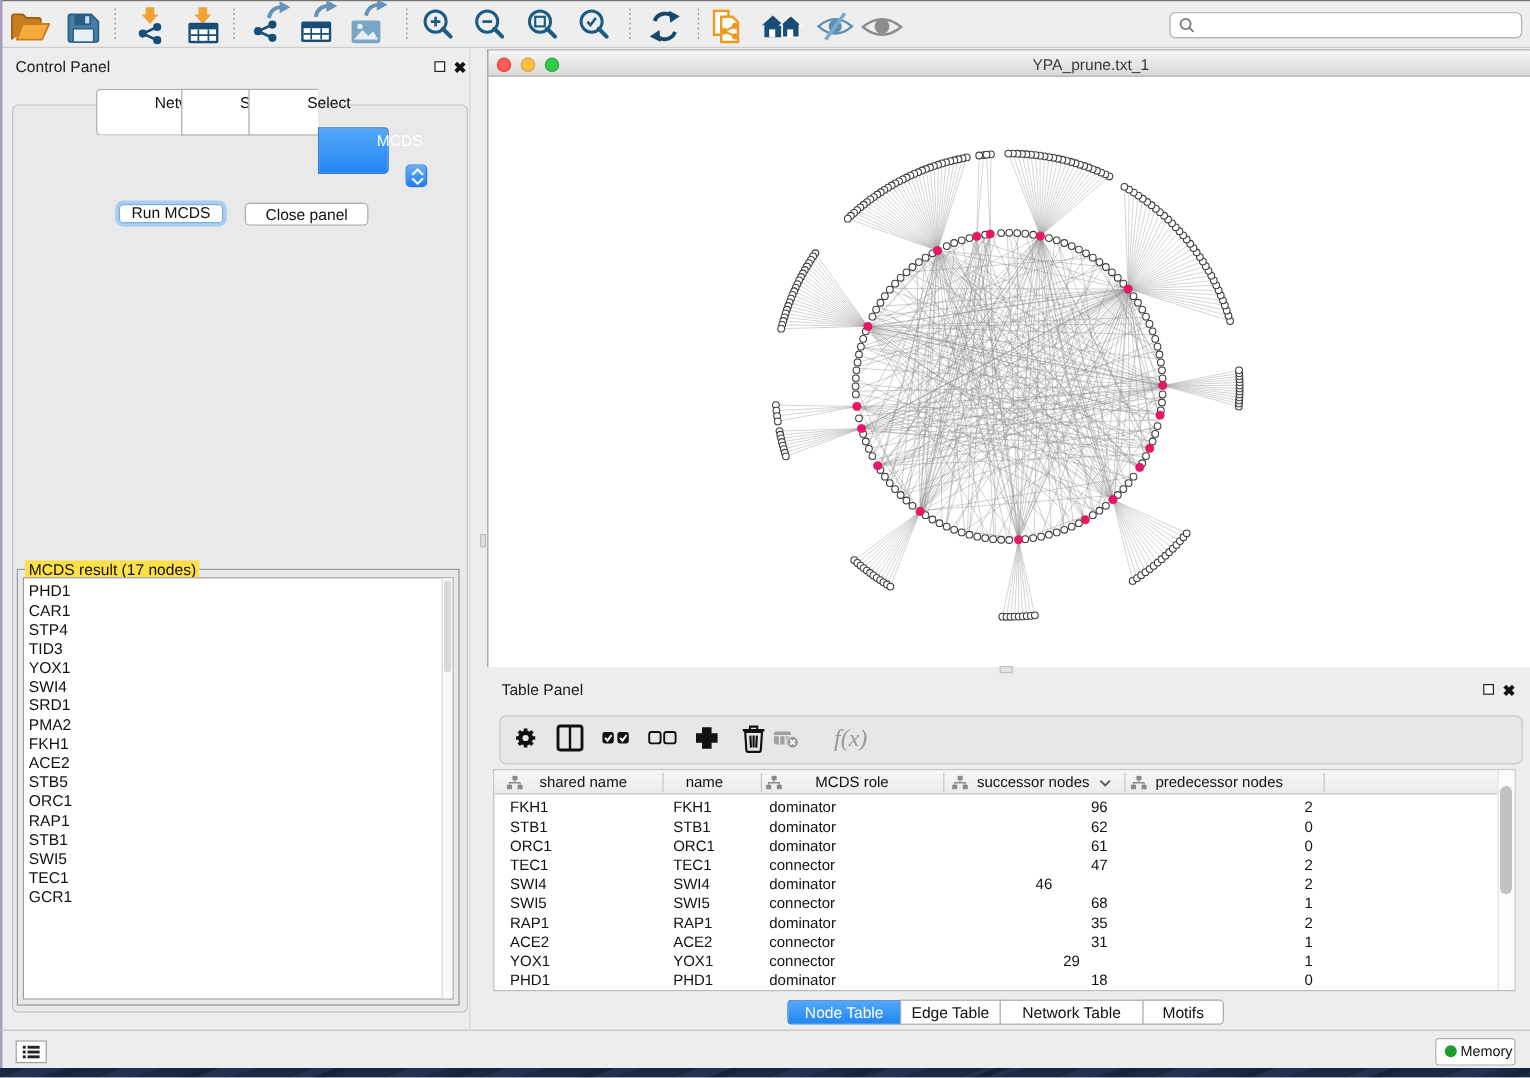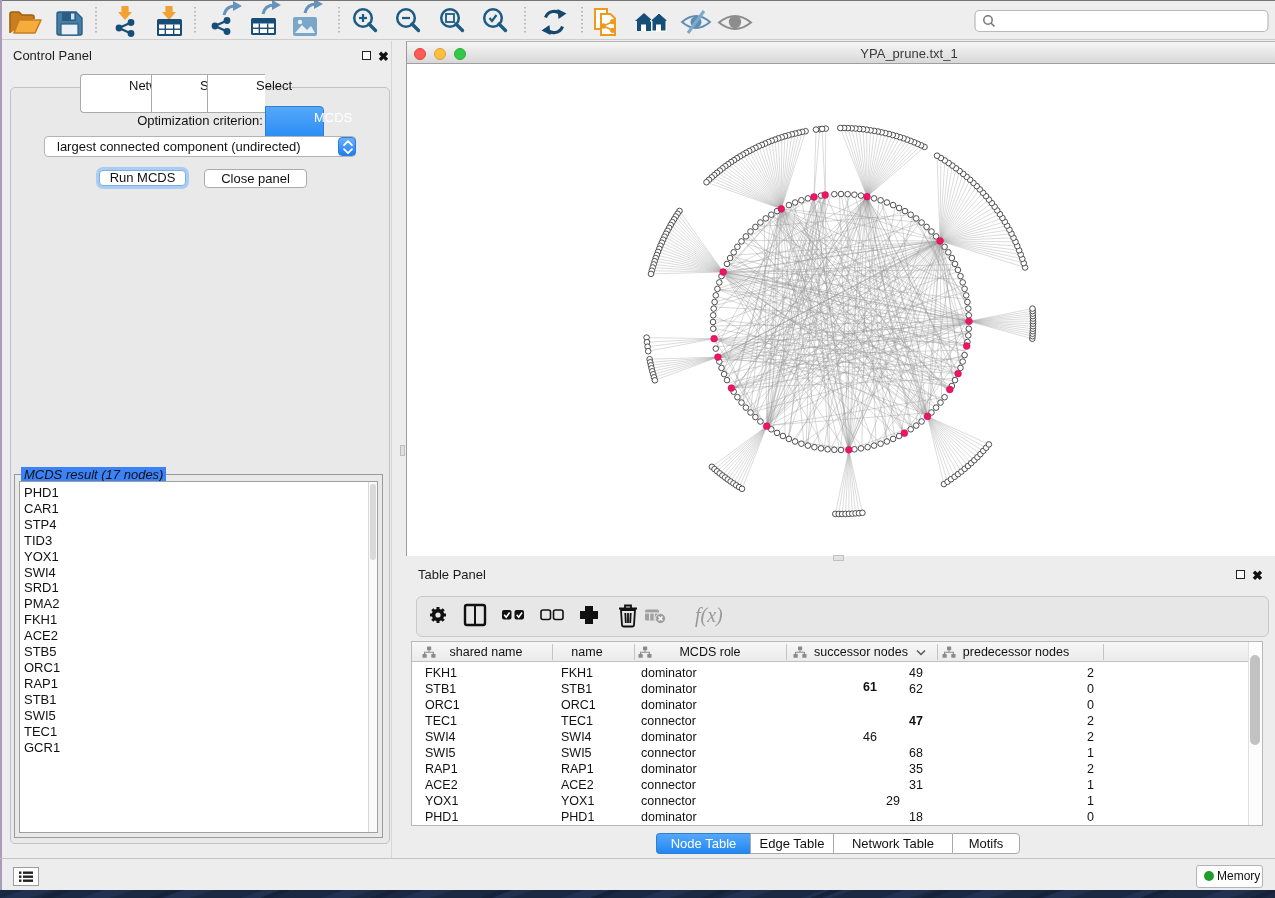--- a/index.html
+++ b/index.html
@@ -27,21 +27,21 @@
 .tab.sel { background:linear-gradient(#55a8fa,#2286f2); color:#fff; border-color:#2e7fd4;margin-top:32px; }
 
 #optlabel { left:10px; top:113px; width:380px; text-align:center; font-size:13px; color:#111; }
 #dropdown { left:44px; top:136px; width:312px; height:21px; background:#fff; border:1px solid #b4b4b4; border-radius:4px; font-size:13px; color:#111; line-height:19px; padding-left:12px; }
 #dropbtn { left:338px; top:137px; width:18px; height:19px; border-radius:4px; background:linear-gradient(#6cb1fb,#1e7ef5); border:1px solid #2c7de0; }
 .btn { position:absolute; height:22px; background:#fff; border:1px solid #ababab; border-radius:4px; font-size:13px; color:#111; text-align:center; line-height:20px; }
 #runbtn { left:99px; top:170px; width:87px; height:16px; line-height:14px; box-shadow:0 0 0 3px #aacdf3; border-color:#7fafdf; }
 #closebtn { left:204px; top:169px; width:103px; height:19px; line-height:17px; }
 
 #fieldset { left:14px; top:474px; width:369px; height:364px; border:1px solid #9a9a9a; }
-#fieldlabel { left:21px; top:467px; background:#3b82f6; padding:0 3px; font-size:13px; color:#111;font-style:italic; }
+#fieldlabel { left:21px; top:467px; background:#fde047; padding:0 3px; font-size:13px; color:#111; }
 #listbox { left:19px; top:481px; width:359px; height:352px; background:#fff; border:1px solid #9f9f9f; font-size:13px; color:#111; padding:3px 0 0 4px; line-height:15.9px; }
 #listscroll { left:368px; top:482px; width:9px; height:350px; background:#fafafa; border-left:1px solid #d8d8d8; }
 #listthumb { left:370px; top:484px; width:6px; height:76px; background:#d9d9d9; border-radius:3px; }
 
 
 #statussep { left:0; top:858px; width:1275px; height:1px; background:#c3c3c3; }
 #statusbtn { left:13px; top:867px; width:26px; height:19px; background:#fdfdfd; border:1px solid #9d9d9d; }
 
 
 #vsplit { left:400px; top:445px; width:5px; height:11px; background:#e0e0e0; border:1px solid #bdbdbd; }
@@ -213,22 +213,20 @@
   <div class="abs" id="cp-title">Control Panel</div>
   <div class="abs winbtn-sq" style="left:362px;top:51px;"></div>
   <div class="abs winbtn-x" style="left:378px;top:51px;">✖</div>
 
   <div class="abs" id="cp-content"></div>
   <div class="abs tab first" style="left:80px;top:74px;width:71px;">Network</div>
   <div class="abs tab" style="left:151px;top:74px;width:56px;">Style</div>
   <div class="abs tab" style="left:207px;top:74px;width:58px;">Select</div>
   <div class="abs tab last sel" style="left:265px;top:74px;width:59px;">MCDS</div>
 
-  <div class="abs" id="optlabel">Optimization criterion:</div>
-  <div class="abs" id="dropdown">largest connected component (undirected)</div>
   <div class="abs" id="dropbtn"><svg width="18" height="19" viewBox="0 0 18 19">
         <path d="M5 7.2l4-4 4 4" stroke="#fff" stroke-width="1.8" fill="none" stroke-linecap="round" stroke-linejoin="round"></path>
         <path d="M5 11.2l4 4 4-4" stroke="#fff" stroke-width="1.8" fill="none" stroke-linecap="round" stroke-linejoin="round"></path>
       </svg></div>
   <div class="btn" id="runbtn">Run MCDS</div>
   <div class="btn" id="closebtn">Close panel</div>
 
   <div class="abs" id="fieldset"></div>
   <div class="abs" id="fieldlabel">MCDS result (17 nodes)</div>
   <div class="abs" id="listbox">PHD1<br>CAR1<br>STP4<br>TID3<br>YOX1<br>SWI4<br>SRD1<br>PMA2<br>FKH1<br>ACE2<br>STB5<br>ORC1<br>RAP1<br>STB1<br>SWI5<br>TEC1<br>GCR1</div>
@@ -642,36 +640,36 @@
         <div class="hlab" style="left:223px;width:150px;text-align:center;">MCDS role</div>
         <div class="hlab" style="left:374px;width:150px;text-align:center;">successor nodes</div>
         <div class="hlab" style="left:529px;width:150px;text-align:center;">predecessor nodes</div>
         <svg width="10" height="7" viewBox="0 0 10 7" style="position:absolute;left:504px;top:7px">
           <path d="M1 1.5 L5 5.5 L9 1.5" stroke="#555" stroke-width="1.5" fill="none"></path>
         </svg>
       </div>
       <div class="row" style="left:13px;top:23px;">FKH1</div>
       <div class="row" style="left:149px;top:23px;">FKH1</div>
       <div class="row" style="left:229px;top:23px;">dominator</div>
-      <div class="row" style="left:451px;top:23px;width:60px;text-align:right;">49</div>
+      <div class="row" style="left:451px;top:23px;width:60px;text-align:right;">96</div>
       <div class="row" style="left:622px;top:23px;width:60px;text-align:right;">2</div>
       <div class="row" style="left:13px;top:39px;">STB1</div>
       <div class="row" style="left:149px;top:39px;">STB1</div>
       <div class="row" style="left:229px;top:39px;">dominator</div>
       <div class="row" style="left:451px;top:39px;width:60px;text-align:right;">62</div>
       <div class="row" style="left:622px;top:39px;width:60px;text-align:right;">0</div>
       <div class="row" style="left:13px;top:55px;">ORC1</div>
       <div class="row" style="left:149px;top:55px;">ORC1</div>
       <div class="row" style="left:229px;top:55px;">dominator</div>
-      <div class="row" style="left:451px;top:37px;width:60px;text-align:left;font-weight:bold;">61</div>
+      <div class="row" style="left:451px;top:55px;width:60px;text-align:right;">61</div>
       <div class="row" style="left:622px;top:55px;width:60px;text-align:right;">0</div>
       <div class="row" style="left:13px;top:71px;">TEC1</div>
       <div class="row" style="left:149px;top:71px;">TEC1</div>
       <div class="row" style="left:229px;top:71px;">connector</div>
-      <div class="row" style="left:451px;top:71px;width:60px;text-align:right;font-weight:bold;">47</div>
+      <div class="row" style="left:451px;top:71px;width:60px;text-align:right;">47</div>
       <div class="row" style="left:622px;top:71px;width:60px;text-align:right;">2</div>
       <div class="row" style="left:13px;top:87px;">SWI4</div>
       <div class="row" style="left:149px;top:87px;">SWI4</div>
       <div class="row" style="left:229px;top:87px;">dominator</div>
       <div class="row" style="left:451px;top:87px;width:60px;text-align:left;">46</div>
       <div class="row" style="left:622px;top:87px;width:60px;text-align:right;">2</div>
       <div class="row" style="left:13px;top:103px;">SWI5</div>
       <div class="row" style="left:149px;top:103px;">SWI5</div>
       <div class="row" style="left:229px;top:103px;">connector</div>
       <div class="row" style="left:451px;top:103px;width:60px;text-align:right;">68</div>

